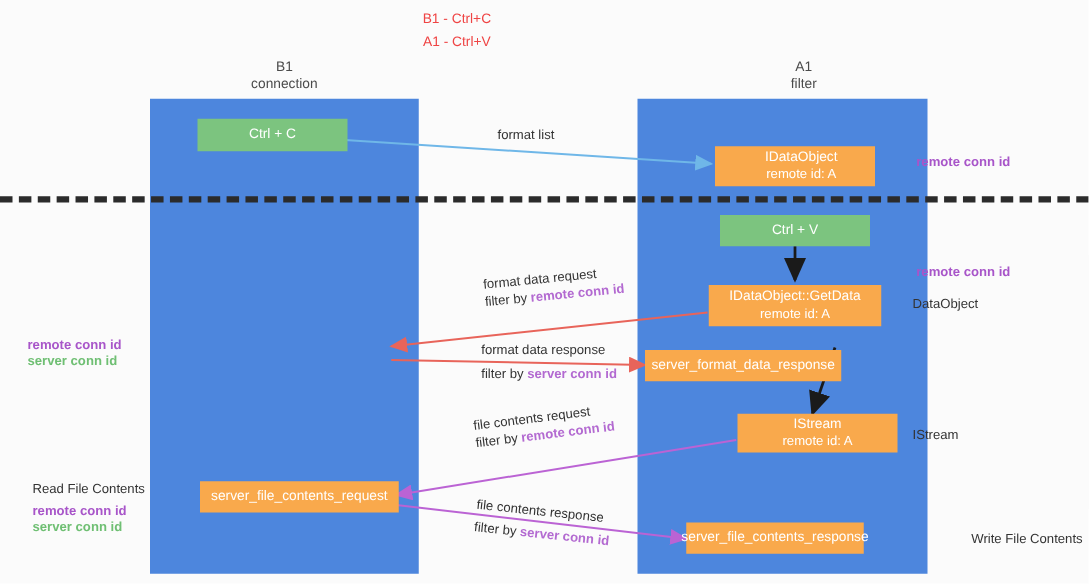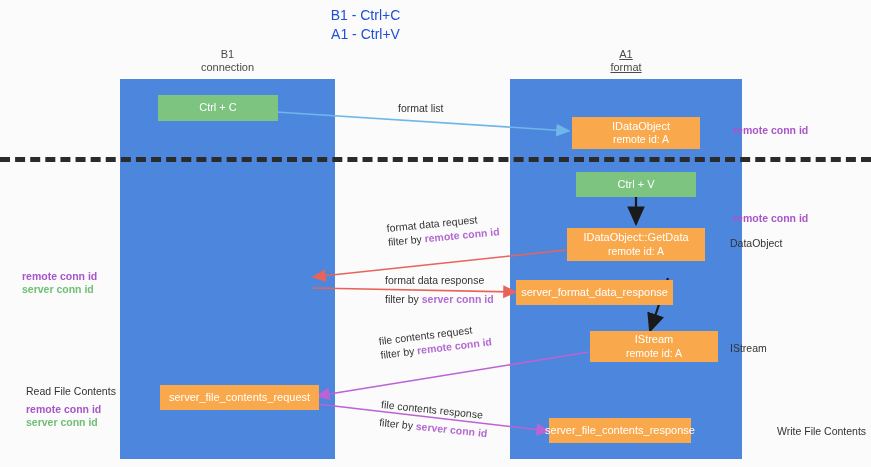--- a/index.html
+++ b/index.html
@@ -15,22 +15,22 @@
     font-family: "Liberation Sans", sans-serif;
     overflow: hidden;
   }
   
   .title {
     position: absolute;
     left: 0;
     top: 6px;
     width: 731px;
     text-align: center;
-    font-size: 14px;
-    color: #1d4ed8;
+    font-size: 11px;
+    color: #ef4444;
     line-height: 19px;
   }
   
   .lane-head {
     position: absolute;
     text-align: center;
     font-size: 11px;
     color: #4a4a4a;
     line-height: 13px;
   }
@@ -97,23 +97,23 @@
 
   <div class="title">
     <div>B1 - Ctrl+C</div>
     <div>A1 - Ctrl+V</div>
   </div>
 
   <div class="lane-head" style="left:120px; top:48px; width:215px;">
     <div>B1</div>
     <div>connection</div>
   </div>
-  <div class="lane-head" style="left:510px; top:48px; width:232px;text-decoration:underline;">
+  <div class="lane-head" style="left:527px; top:48px; width:232px;">
     <div>A1</div>
-    <div>format</div>
+    <div>filter</div>
   </div>
 
   <div class="lane" style="left:120px; top:79px; width:215px; height:380px;"></div>
   <div class="lane" style="left:510px; top:79px; width:232px; height:380px;"></div>
 
   <svg class="wires" viewBox="0 0 871 467" xmlns="http://www.w3.org/2000/svg">
     <defs>
       <marker id="ah-blue" markerWidth="9" markerHeight="8" refX="8" refY="4" orient="auto">
         <path d="M0,0 L9,4 L0,8 z" fill="#6fb7e8"></path>
       </marker>

